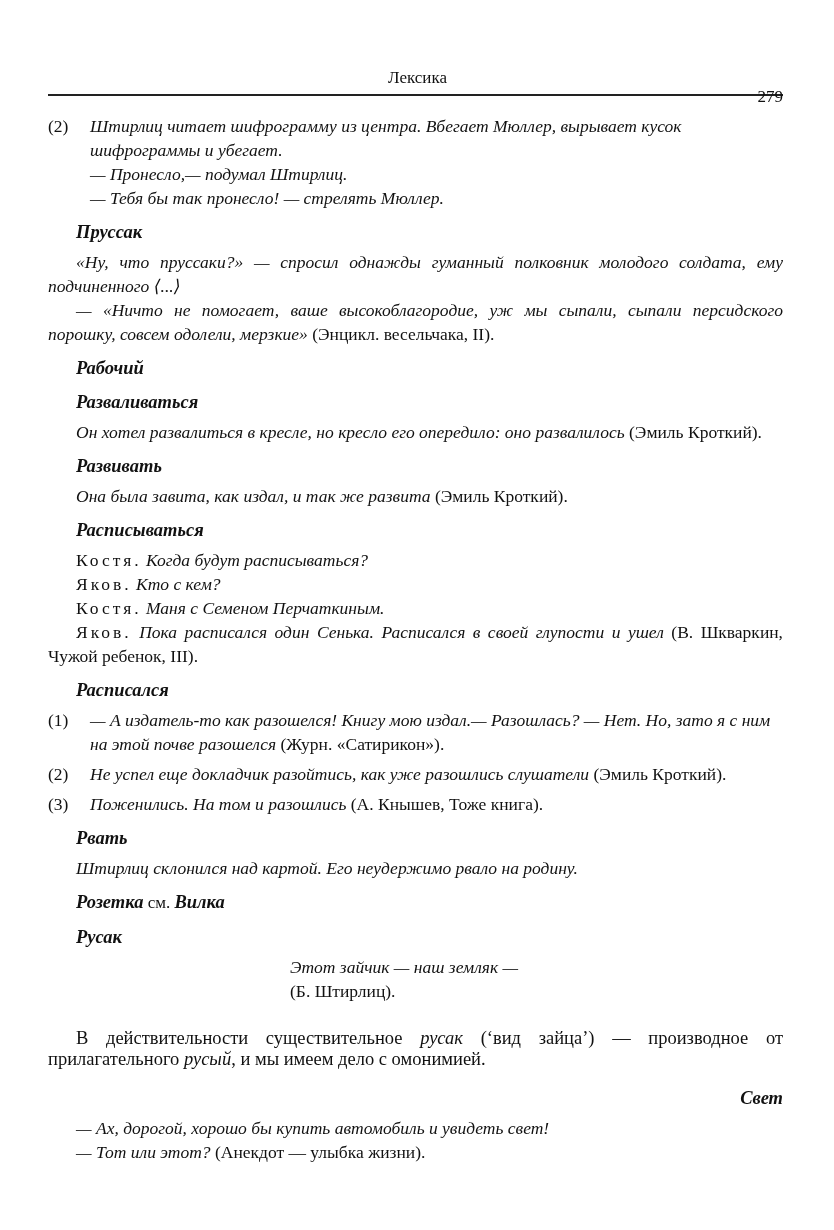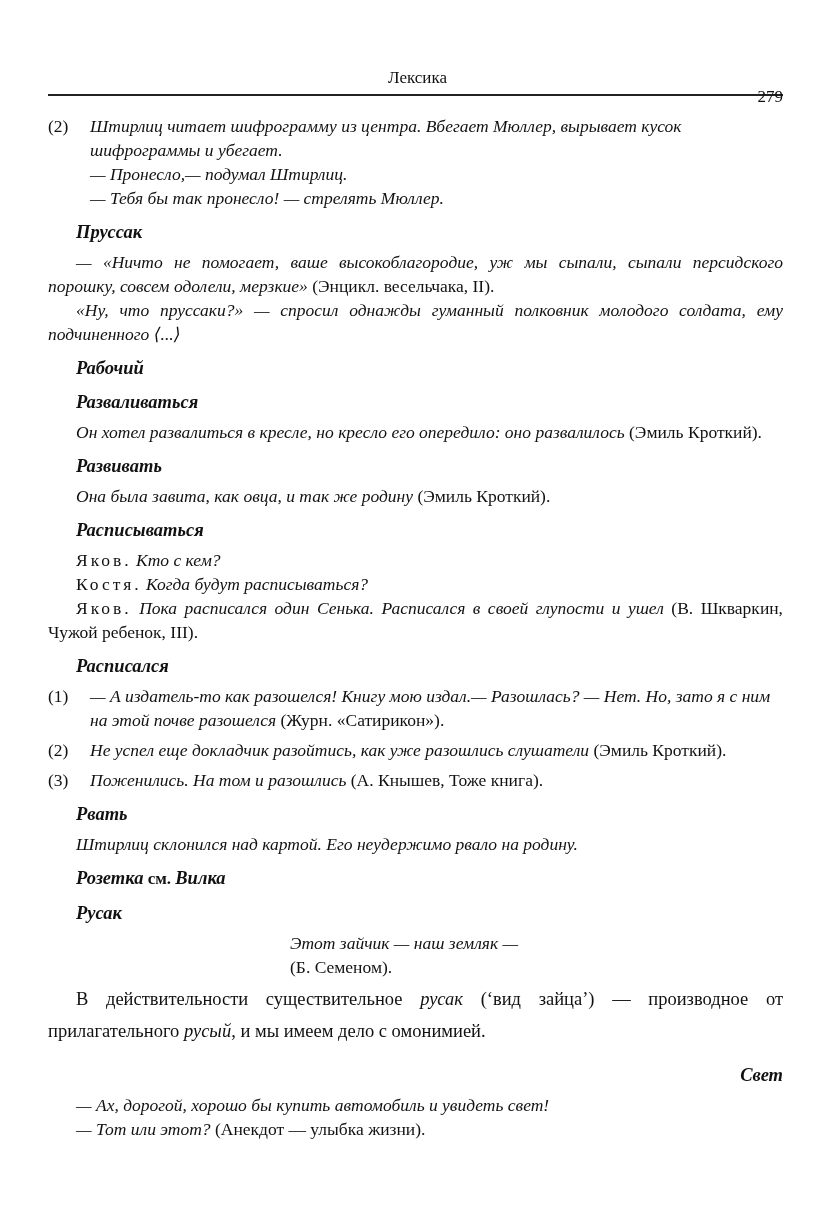--- a/index.html
+++ b/index.html
@@ -22,21 +22,21 @@
   .numbered { display: flex; margin: 0 0 6px 0; }
   .numbered .num { width: 42px; flex: none; }
   .numbered .txt { flex: 1; font-family: Liberation Serif, serif; }
 
   .headword {
     font-weight: bold; font-style: italic; font-size: 18.5px;
     margin: 10px 0 6px 28px; line-height: 24px;
   }
   .para { text-indent: 28px; margin: 0; text-align: justify; }
   .spaced { letter-spacing: 3px; }
-  .verse { padding-left: 242px; margin: 2px 0 4px 0; }
+  .verse { padding-left: 242px; margin: 2px 0 25px 0; }
 </style>
 </head>
 <body>
 
 <div class="page">
 
   <div class="running-head">
     <span class="title">Лексика</span>
     <span class="pageno">279</span>
   </div>
@@ -48,44 +48,47 @@
       <span class="num">(2)</span>
       <div class="txt">
         <div class="it">Штирлиц читает шифрограмму из центра. Вбегает Мюллер, вырывает кусок шифрограммы и убегает.</div>
         <div class="it">— Пронесло,— подумал Штирлиц.</div>
         <div class="it">— Тебя бы так пронесло! — стрелять Мюллер.</div>
       </div>
     </div>
 
     <div class="headword">Пруссак</div>
     <p class="para">
-      <span class="it">— «Ничто не помогает, ваше высокоблагородие, уж мы сыпали, сыпали персидского порошку, совсем одолели, мерзкие»</span><span> (Энцикл. весельчака, II).</span>
+      <span class="it">«Ну, что пруссаки?» — спросил однажды гуманный полковник молодого солдата, ему подчиненного ⟨...⟩</span>
     </p>
     <p class="para">
-      <span class="it">«Ну, что пруссаки?» — спросил однажды гуманный полковник молодого солдата, ему подчиненного ⟨...⟩</span>
+      <span class="it">— «Ничто не помогает, ваше высокоблагородие, уж мы сыпали, сыпали персидского порошку, совсем одолели, мерзкие»</span><span> (Энцикл. весельчака, II).</span>
     </p>
 
     <div class="headword">Рабочий</div>
 
     <div class="headword">Разваливаться</div>
     <p class="para">
       <span class="it">Он хотел развалиться в кресле, но кресло его опередило: оно развалилось</span><span> (Эмиль Кроткий).</span>
     </p>
 
     <div class="headword">Развивать</div>
     <p class="para">
-      <span class="it">Она была завита, как овца, и так же родину</span><span> (Эмиль Кроткий).</span>
+      <span class="it">Она была завита, как издал, и так же развита</span><span> (Эмиль Кроткий).</span>
     </p>
 
     <div class="headword">Расписываться</div>
     <p class="para">
+      <span class="spaced">Костя.</span><span class="it"> Когда будут расписываться?</span>
+    </p>
+    <p class="para">
       <span class="spaced">Яков.</span><span class="it"> Кто с кем?</span>
     </p>
     <p class="para">
-      <span class="spaced">Костя.</span><span class="it"> Когда будут расписываться?</span>
+      <span class="spaced">Костя.</span><span class="it"> Маня с Семеном Перчаткиным.</span>
     </p>
     <p class="para">
       <span class="spaced">Яков.</span><span class="it"> Пока расписался один Сенька. Расписался в своей глупости и ушел</span><span> (В. Шкваркин, Чужой ребенок, III).</span>
     </p>
 
     <div class="headword">Расписался</div>
     <div class="numbered">
       <span class="num">(1)</span>
       <div class="txt"><span class="it">— А издатель-то как разошелся! Книгу мою издал.— Разошлась? — Нет. Но, зато я с ним на этой почве разошелся</span><span> (Журн. «Сатирикон»).</span></div>
     </div>
@@ -97,29 +100,29 @@
       <span class="num">(3)</span>
       <div class="txt"><span class="it">Поженились. На том и разошлись</span><span> (А. Кнышев, Тоже книга).</span></div>
     </div>
 
     <div class="headword">Рвать</div>
     <p class="para">
       <span class="it">Штирлиц склонился над картой. Его неудержимо рвало на родину.</span>
     </p>
 
     <div class="headword">
-      <span>Розетка</span><span style="font-weight:bold;font-style:normal;font-size:17px;"> см. </span><span>Вилка</span>
+      <span>Розетка</span><span style="font-weight:normal;font-style:normal;font-size:17px;"> см. </span><span>Вилка</span>
     </div>
 
     <div class="headword">Русак</div>
     <div class="verse">
       <div class="it">Этот зайчик — наш земляк —</div>
-      <div>(Б. Семеном).</div>
+      <div>(Б. Штирлиц).</div>
     </div>
-    <p class="para" style="font-size:18.5px;line-height:32px;">
+    <p class="para" style="font-size:18.5px;line-height:21px;">
       <span>В действительности существительное </span><span class="it">русак</span><span> (‘вид зайца’) — производное от прилагательного </span><span class="it">русый</span><span>, и мы имеем дело с омонимией.</span>
     </p>
 
     <div class="headword" style="margin-top:16px;text-align:right;">Свет</div>
     <p class="para">
       <span class="it">— Ах, дорогой, хорошо бы купить автомобиль и увидеть свет!</span>
     </p>
     <p class="para">
       <span class="it">— Тот или этот?</span><span> (Анекдот — улыбка жизни).</span>
     </p>

